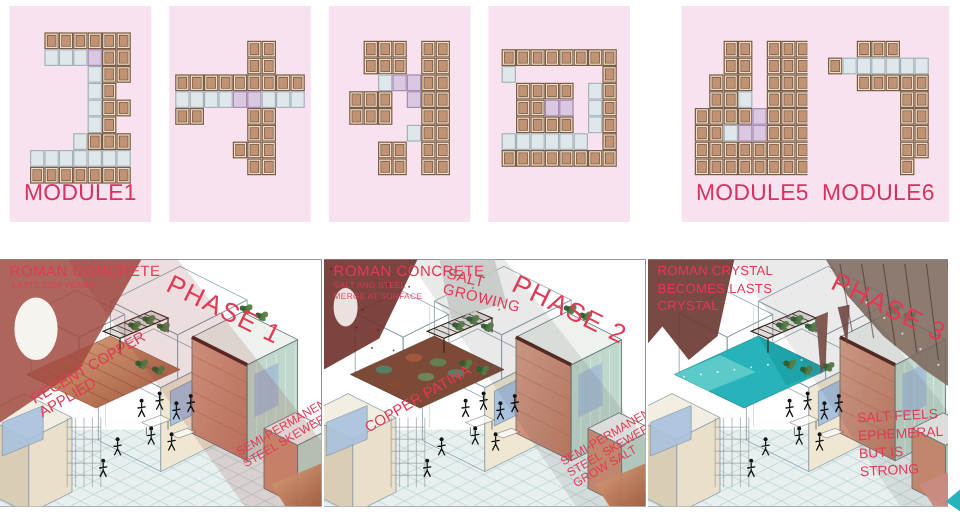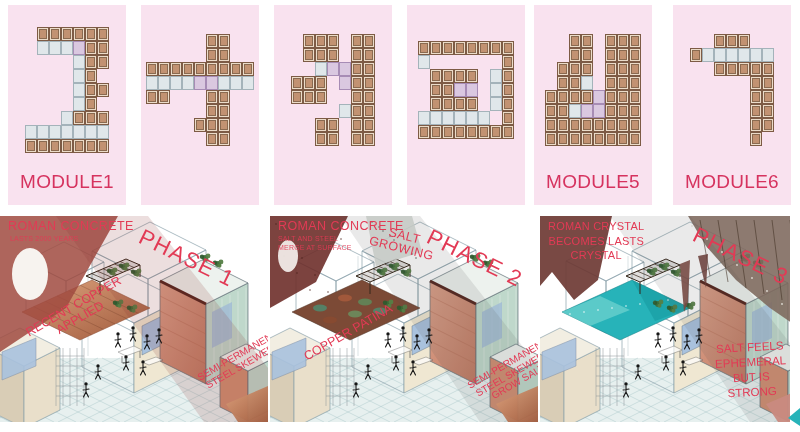--- a/index.html
+++ b/index.html
@@ -1,32 +1,32 @@
 <!DOCTYPE html>
 <html style="--red: #e23a55; --mred: #d6335f; --pink: #f9e2ef; --salt: #27b3b9;"><head>
 <meta charset="utf-8">
 <style>
   html,body{margin:0;padding:0;background:#ffffff;}
   #board{position:relative;width:800px;height:432px;background:#ffffff;overflow:hidden;
          font-family:"Liberation Sans",sans-serif;}
   
-  .mpanel{position:absolute;top:5px;width:118px;height:200px;background:var(--pink);}
+  .mpanel{position:absolute;top:5px;width:118px;height:180px;background:var(--pink);}
   .plan-wrap{position:absolute;top:6px;left:0;width:118px;height:158px;
              display:flex;align-items:center;justify-content:center;}
   .prow{display:flex;}
   .pcell{width:12px;height:14px;box-sizing:border-box;}
   .c-room{background:#ecdcc9;border:1px solid #7d5b45;}
   .c-cor {background:#e0e7ea;border:1px solid #a4b3ba;}
   .c-pur {background:#dac8e0;border:1px solid #a78cb5;}
   .c-non {visibility:hidden;}
   .bed{width:6px;height:8px;margin:2px auto 0;background:#c29272;outline:1px solid #8a6a50;}
   .mlabel{position:absolute;bottom:12px;left:0;width:100%;text-align:center;
           color:var(--mred);font-size:19px;letter-spacing:.3px;}
   
-  .ppanel{position:absolute;top:216px;height:206px;overflow:hidden;background:#0f172a;text-align:center;}
+  .ppanel{position:absolute;top:216px;height:206px;overflow:hidden;background:#0f172a;}
   .ppanel svg{position:absolute;left:0;top:0;}
   .ann{position:absolute;color:var(--red);white-space:nowrap;transform-origin:left top;}
   .t13{font-size:12.5px;letter-spacing:.4px;}
   .t7{font-size:7px;letter-spacing:.2px;opacity:.9;}
   .tphase{font-size:22px;letter-spacing:1.5px;transform:rotate(26deg);}
   .tdiag{font-size:12.5px;line-height:13px;transform:rotate(-30deg);}
   .tright{font-size:10px;line-height:10.5px;transform:rotate(-30deg);}
   .t11{font-size:11px;line-height:14.5px;letter-spacing:.2px;}
   .tsalt{font-size:12.5px;line-height:13px;letter-spacing:.5px;transform:rotate(14deg);}
   .tblock{font-size:11.5px;line-height:15px;transform:rotate(-3deg);}
@@ -590,21 +590,21 @@
             <div class="pcell c-room">
               <div class="bed"></div>
             </div>
             <div class="pcell c-room">
               <div class="bed"></div>
             </div>
           </div>
         </div>
       </div>
   </div>
-  <div class="mpanel" style="left:534px">
+  <div class="mpanel" style="left:568px">
     <div class="plan-wrap">
         <div class="plan">
           <div class="prow">
             <div class="pcell c-non"></div>
             <div class="pcell c-non"></div>
             <div class="pcell c-room">
               <div class="bed"></div>
             </div>
             <div class="pcell c-room">
               <div class="bed"></div>

